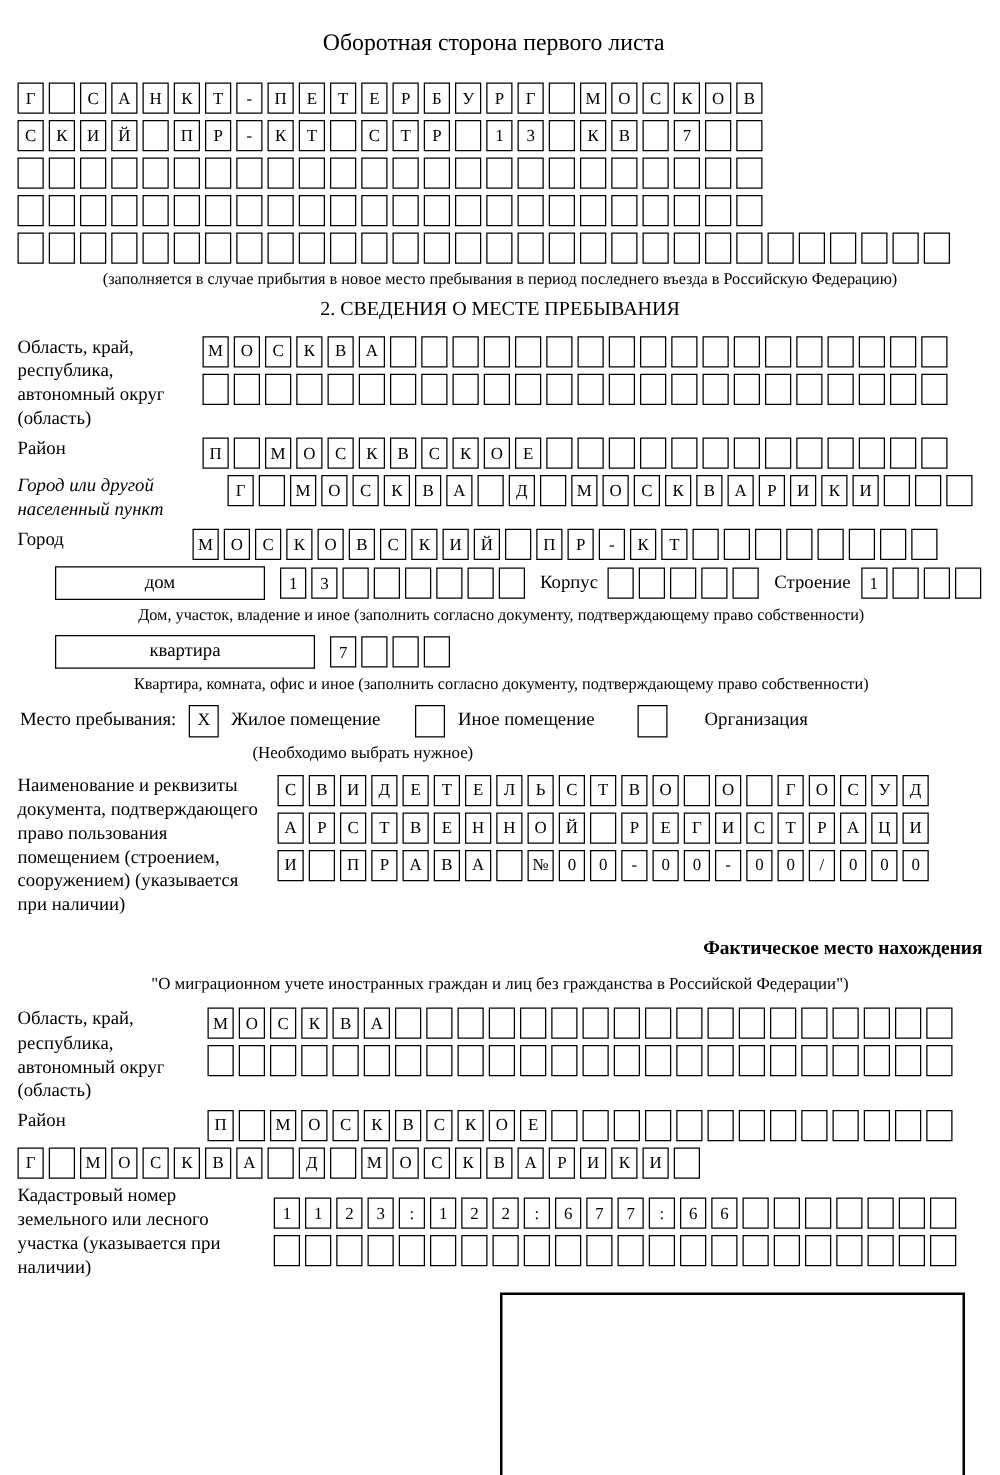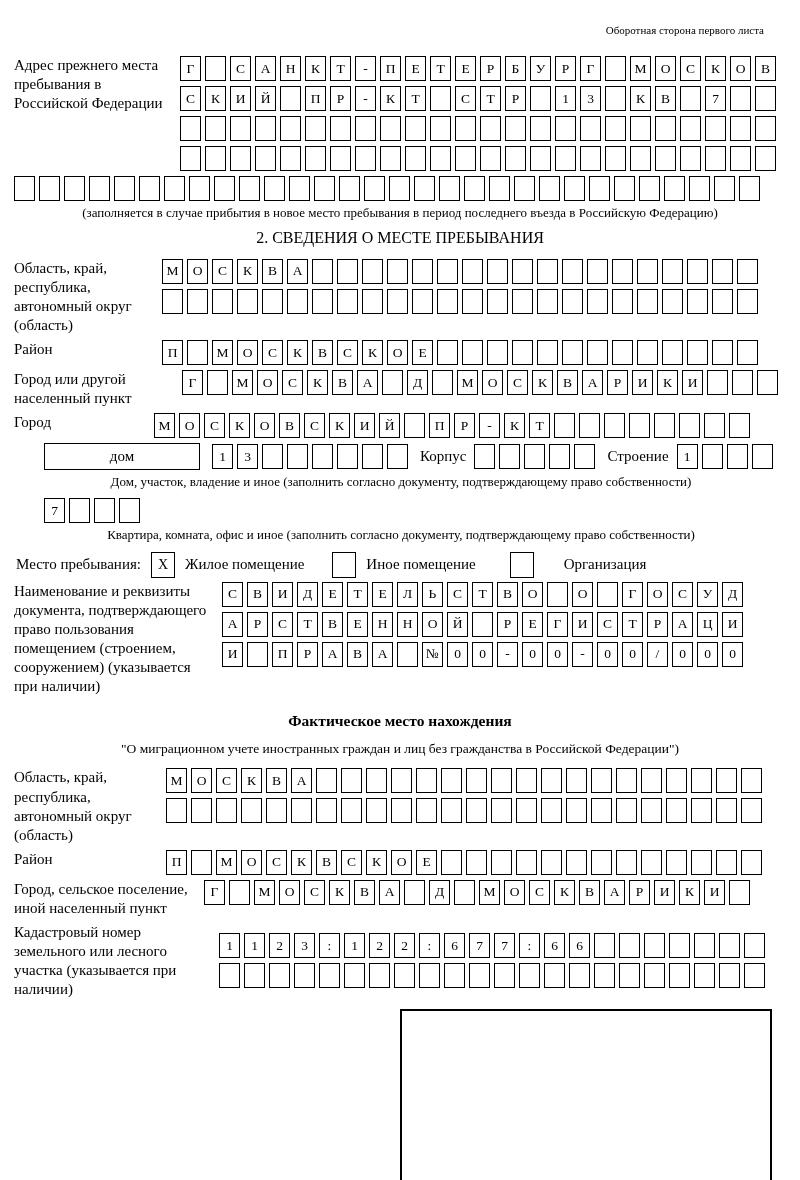--- a/index.html
+++ b/index.html
@@ -2,26 +2,26 @@
 <html lang="ru"><head>
 <meta charset="utf-8">
 <style>
   html,body{margin:0;padding:0;background:#fff;}
   .page{
     width:800px;min-height:1180px;box-sizing:border-box;
     padding:10px 14px 20px 14px;
     font-family:"Liberation Serif","DejaVu Serif",serif;
     color:#000;background:#fff;
   }
-  .top-note{text-align:right;font-size:11px;margin:14px 22px 20px 0;}
+  .top-note{text-align:center;font-size:19px;margin:14px 10px 20px 0;}
   .field{display:flex;margin-bottom:5px;}
   .flabel{font-size:15px;line-height:1.27;padding-right:6px;flex:none;box-sizing:border-box;}
   .w160{width:166px;}
   .w142{width:148px;}
-  .w165{width:168px;}
+  .w165{width:168px;font-style:italic;}
   .w140{width:140px;}
   .w205{width:208px;}
   .w150{width:152px;}
   .w185{width:190px;}
   .w200{width:205px;}
   .rows{display:flex;flex-direction:column;}
   .rows > .cells + .cells{margin-top:5px;}
   .cells{display:flex;flex:none;}
   .cell{
     width:21px;height:25px;box-sizing:border-box;border:1.5px solid #000;
@@ -31,49 +31,48 @@
   .fullrow{margin:5px 0 4px 0;}
   .note{font-size:13px;margin:0 0 7px 2px;line-height:1.3;text-align:center;}
   .center{text-align:center;margin-left:0;}
   .sec-title{font-weight:normal;font-size:16px;text-align:center;margin:6px 0 12px 0;}
   .domrow{display:flex;align-items:center;margin:2px 0 4px 30px;}
   .label-box{
     border:1.5px solid #000;height:27px;box-sizing:border-box;flex:none;
     display:flex;align-items:center;justify-content:center;
     font-size:15px;margin-right:12px;
   }
-  .lb-dom{width:156px;}
+  .lb-dom{width:168px;}
   .lb-kv{width:208px;}
   .inline-label{font-size:15px;margin:0 8px;flex:none;}
   .mesto{display:flex;align-items:center;font-size:15px;margin:8px 0 4px 2px;}
   .checkbox{
     width:24px;height:26px;box-sizing:border-box;border:1.5px solid #000;
     display:flex;align-items:center;justify-content:center;font-size:14px;flex:none;
   }
   .opt-label{margin:0 0 0 10px;}
   .gap28{margin-left:28px;}
   .gap34{margin-left:34px;}
   .mesto-note{margin:2px 0 10px 188px;font-size:13.5px;}
-  .fact-title{font-weight:bold;font-size:15.5px;text-align:center;margin:16px 0 10px 0;}
+  .fact-title{font-weight:bold;font-size:15.5px;text-align:right;margin:16px 0 10px 0;}
   .fact-note{font-size:13.5px;text-align:center;margin:0 0 4px 0;line-height:1.35;}
   .fact-note-last{margin-bottom:10px;}
   .stamp-box{
     width:372px;height:176px;box-sizing:border-box;border:2px solid #000;
     margin:10px 14px 8px auto;
   }
 </style>
 </head>
 <body>
 
 <div class="page">
 
   <div class="top-note">Оборотная сторона первого листа</div>
 
   <div class="field">
-    <div class="flabel w160">Адрес прежнего места пребывания в Российской Федерации</div>
     <div class="rows">
       <div class="cells">
           <span class="cell">Г</span>
           <span class="cell"></span>
           <span class="cell">С</span>
           <span class="cell">А</span>
           <span class="cell">Н</span>
           <span class="cell">К</span>
           <span class="cell">Т</span>
           <span class="cell">-</span>
@@ -382,38 +381,40 @@
     <div class="cells">
         <span class="cell">1</span>
         <span class="cell"></span>
         <span class="cell"></span>
         <span class="cell"></span>
       </div>
   </div>
   <div class="note">Дом, участок, владение и иное (заполнить согласно документу, подтверждающему право собственности)</div>
 
   <div class="domrow">
+    <div class="label-box lb-kv">квартира</div>
     <div class="cells">
         <span class="cell">7</span>
         <span class="cell"></span>
         <span class="cell"></span>
         <span class="cell"></span>
       </div>
   </div>
   <div class="note">Квартира, комната, офис и иное (заполнить согласно документу, подтверждающему право собственности)</div>
 
   <div class="mesto">
     <span>Место пребывания:</span>
     <span class="checkbox" style="margin-left:10px;">X</span>
     <span class="opt-label">Жилое помещение</span>
     <span class="checkbox gap28"></span>
     <span class="opt-label">Иное помещение</span>
     <span class="checkbox gap34"></span>
     <span class="opt-label gap28" style="margin-left:30px;">Организация</span>
   </div>
+  <div class="mesto-note">(Необходимо выбрать нужное)</div>
 
   <div class="field">
     <div class="flabel w205">Наименование и реквизиты документа, подтверждающего право пользования помещением (строением, сооружением) (указывается при наличии)</div>
     <div class="rows">
       <div class="cells">
           <span class="cell">С</span>
           <span class="cell">В</span>
           <span class="cell">И</span>
           <span class="cell">Д</span>
           <span class="cell">Е</span>
@@ -568,21 +569,20 @@
         <span class="cell"></span>
         <span class="cell"></span>
         <span class="cell"></span>
         <span class="cell"></span>
         <span class="cell"></span>
         <span class="cell"></span>
       </div>
   </div>
 
   <div class="field">
-    <div class="flabel w185">Город, сельское поселение, иной населенный пункт</div>
     <div class="cells">
         <span class="cell">Г</span>
         <span class="cell"></span>
         <span class="cell">М</span>
         <span class="cell">О</span>
         <span class="cell">С</span>
         <span class="cell">К</span>
         <span class="cell">В</span>
         <span class="cell">А</span>
         <span class="cell"></span>

